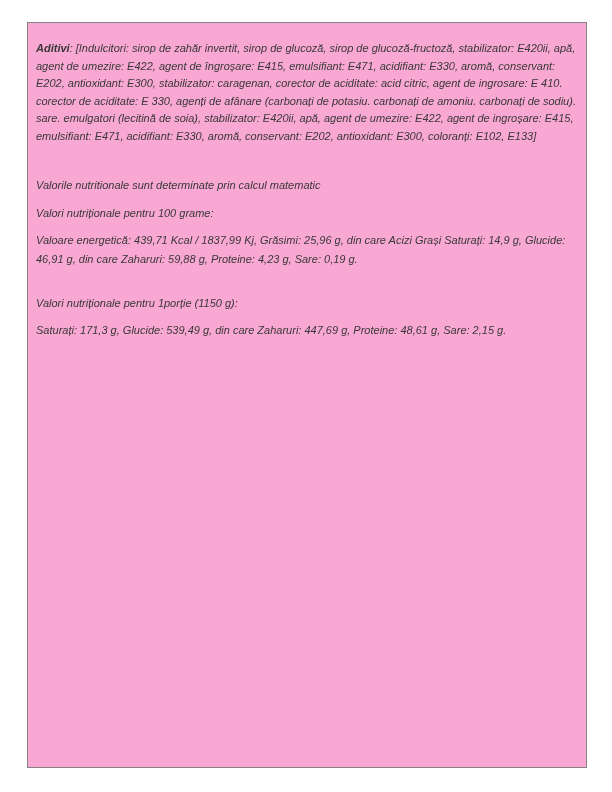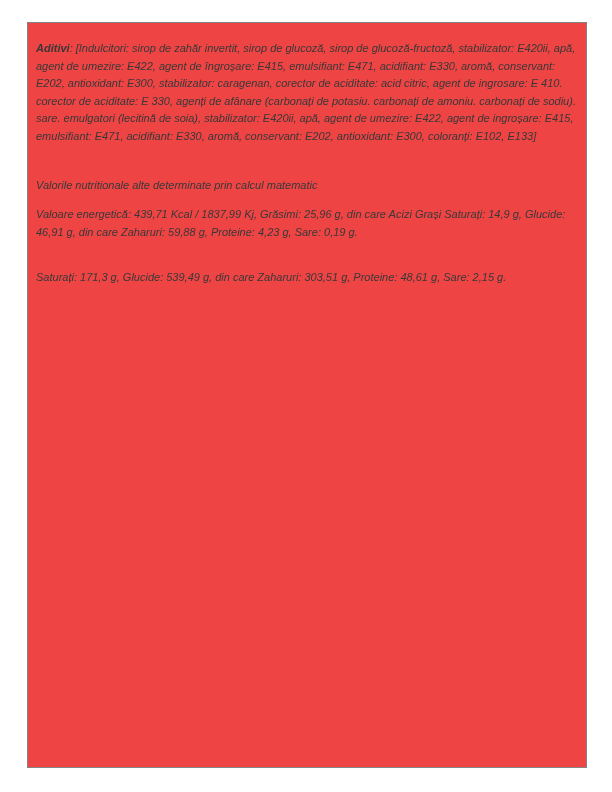--- a/index.html
+++ b/index.html
@@ -13,21 +13,21 @@
     position: relative;
     font-family: "Liberation Sans", "DejaVu Sans", sans-serif;
   }
   .doc-frame {
     position: absolute;
     left: 27px;
     top: 22px;
     width: 558px;
     height: 744px;
     border: 1px solid #848484;
-    background: #ef4444;
+    background: #f9a8d4;
     box-sizing: content-box;
   }
   .doc-content {
     position: absolute;
     left: 8px;
     top: 17px;
     width: 541px;
     color: #383838;
     font-style: italic;
     font-size: 11px;
@@ -50,23 +50,25 @@
 </style>
 </head>
 <body>
 
 <div class="doc-frame">
   <div class="doc-content">
 
     <p class="p-additives"><span class="bold-label">Aditivi</span><span>: [Indulcitori: sirop de zahăr invertit, sirop de glucoză, sirop de glucoză-fructoză, stabilizator: E420ii, apă, agent de umezire: E422, agent de îngroșare: E415, emulsifiant: E471, acidifiant: E330, aromă, conservant: E202, antioxidant: E300, stabilizator: caragenan, corector de aciditate: acid citric, agent de ingrosare: E 410. corector de aciditate: E 330, agenți de afânare (carbonați de potasiu. carbonați de amoniu. carbonați de sodiu). sare. emulgatori (lecitină de soia), stabilizator: E420ii, apă, agent de umezire: E422, agent de ingroșare: E415, emulsifiant: E471, acidifiant: E330, aromă, conservant: E202, antioxidant: E300, coloranți: E102, E133]</span></p>
 
 
-    <p class="p-calcnote">Valorile nutritionale alte determinate prin calcul matematic</p>
+    <p class="p-calcnote">Valorile nutritionale sunt determinate prin calcul matematic</p>
 
+    <p class="p-per100-title">Valori nutriționale pentru 100 grame:</p>
 
     <p class="p-per100-values">Valoare energetică: 439,71 Kcal / 1837,99 Kj, Grăsimi: 25,96 g, din care Acizi Grași Saturați: 14,9 g, Glucide: 46,91 g, din care Zaharuri: 59,88 g, Proteine: 4,23 g, Sare: 0,19 g.</p>
 
+    <p class="p-portion-title">Valori nutriționale pentru 1porție (1150 g):</p>
 
 
-    <p class="p-portion-l2">Saturați: 171,3 g, Glucide: 539,49 g, din care Zaharuri: 303,51 g, Proteine: 48,61 g, Sare: 2,15 g.</p>
+    <p class="p-portion-l2">Saturați: 171,3 g, Glucide: 539,49 g, din care Zaharuri: 447,69 g, Proteine: 48,61 g, Sare: 2,15 g.</p>
 
   </div>
 </div>
 
 </body></html>

